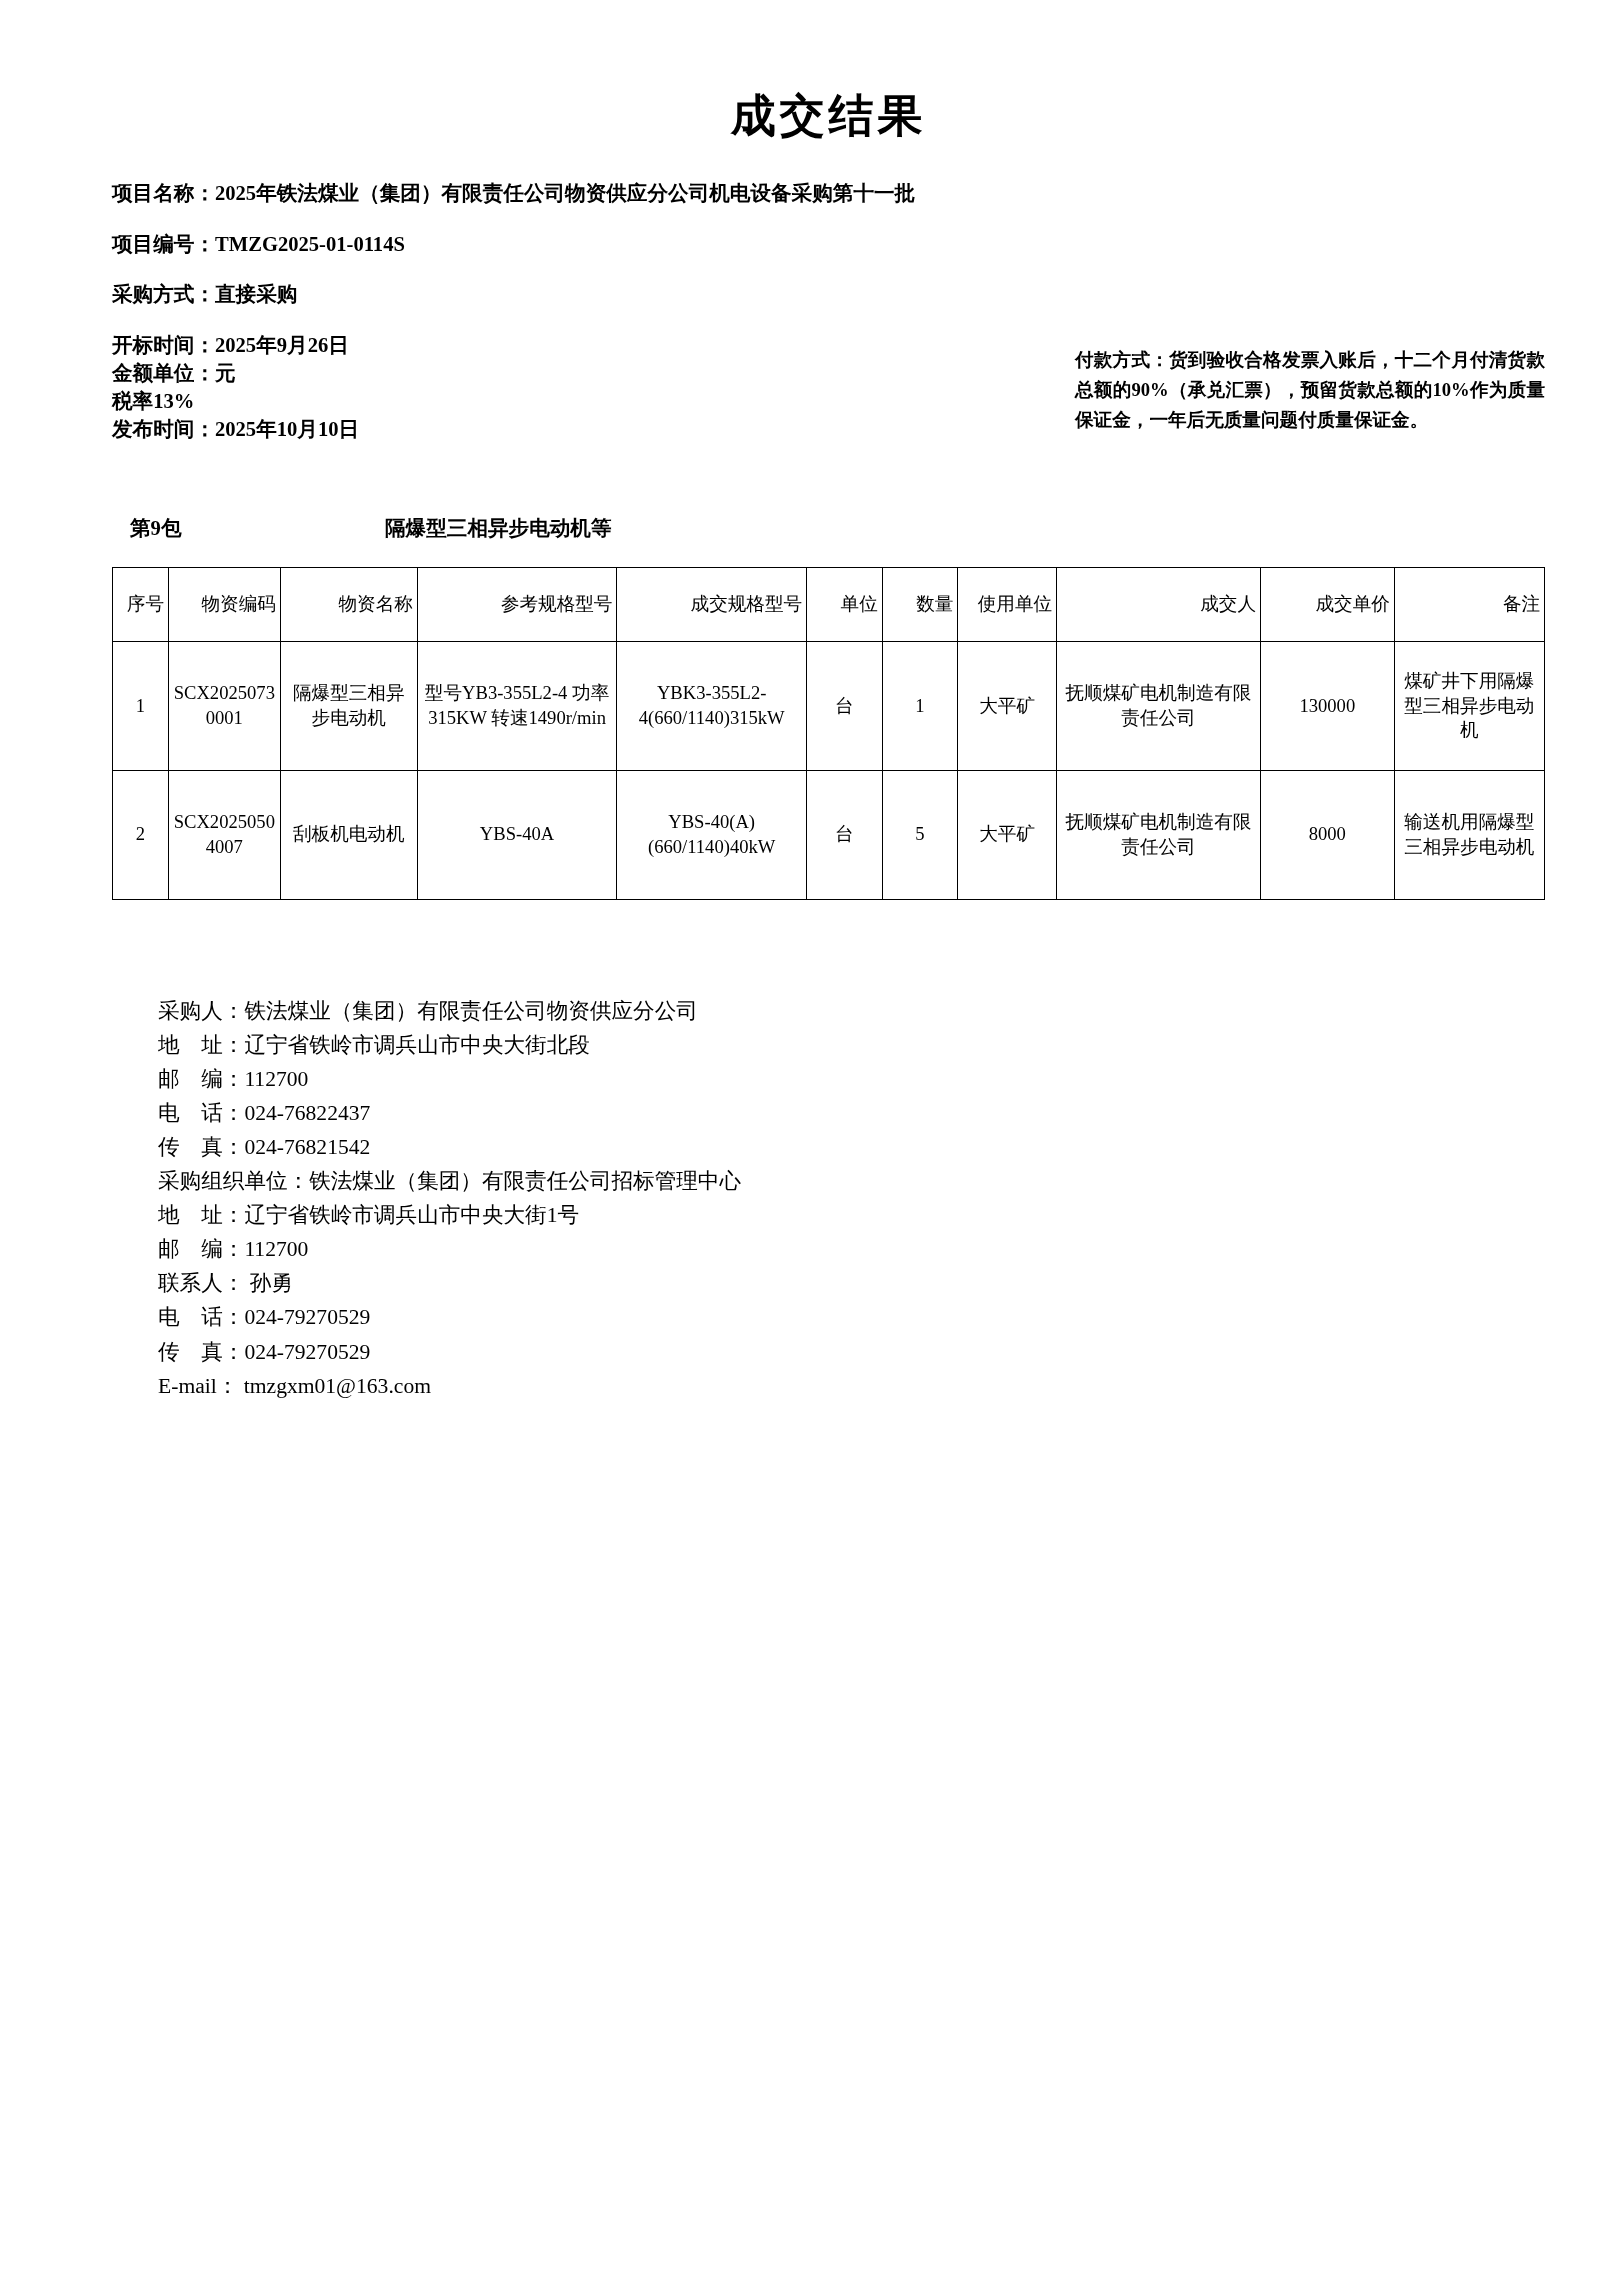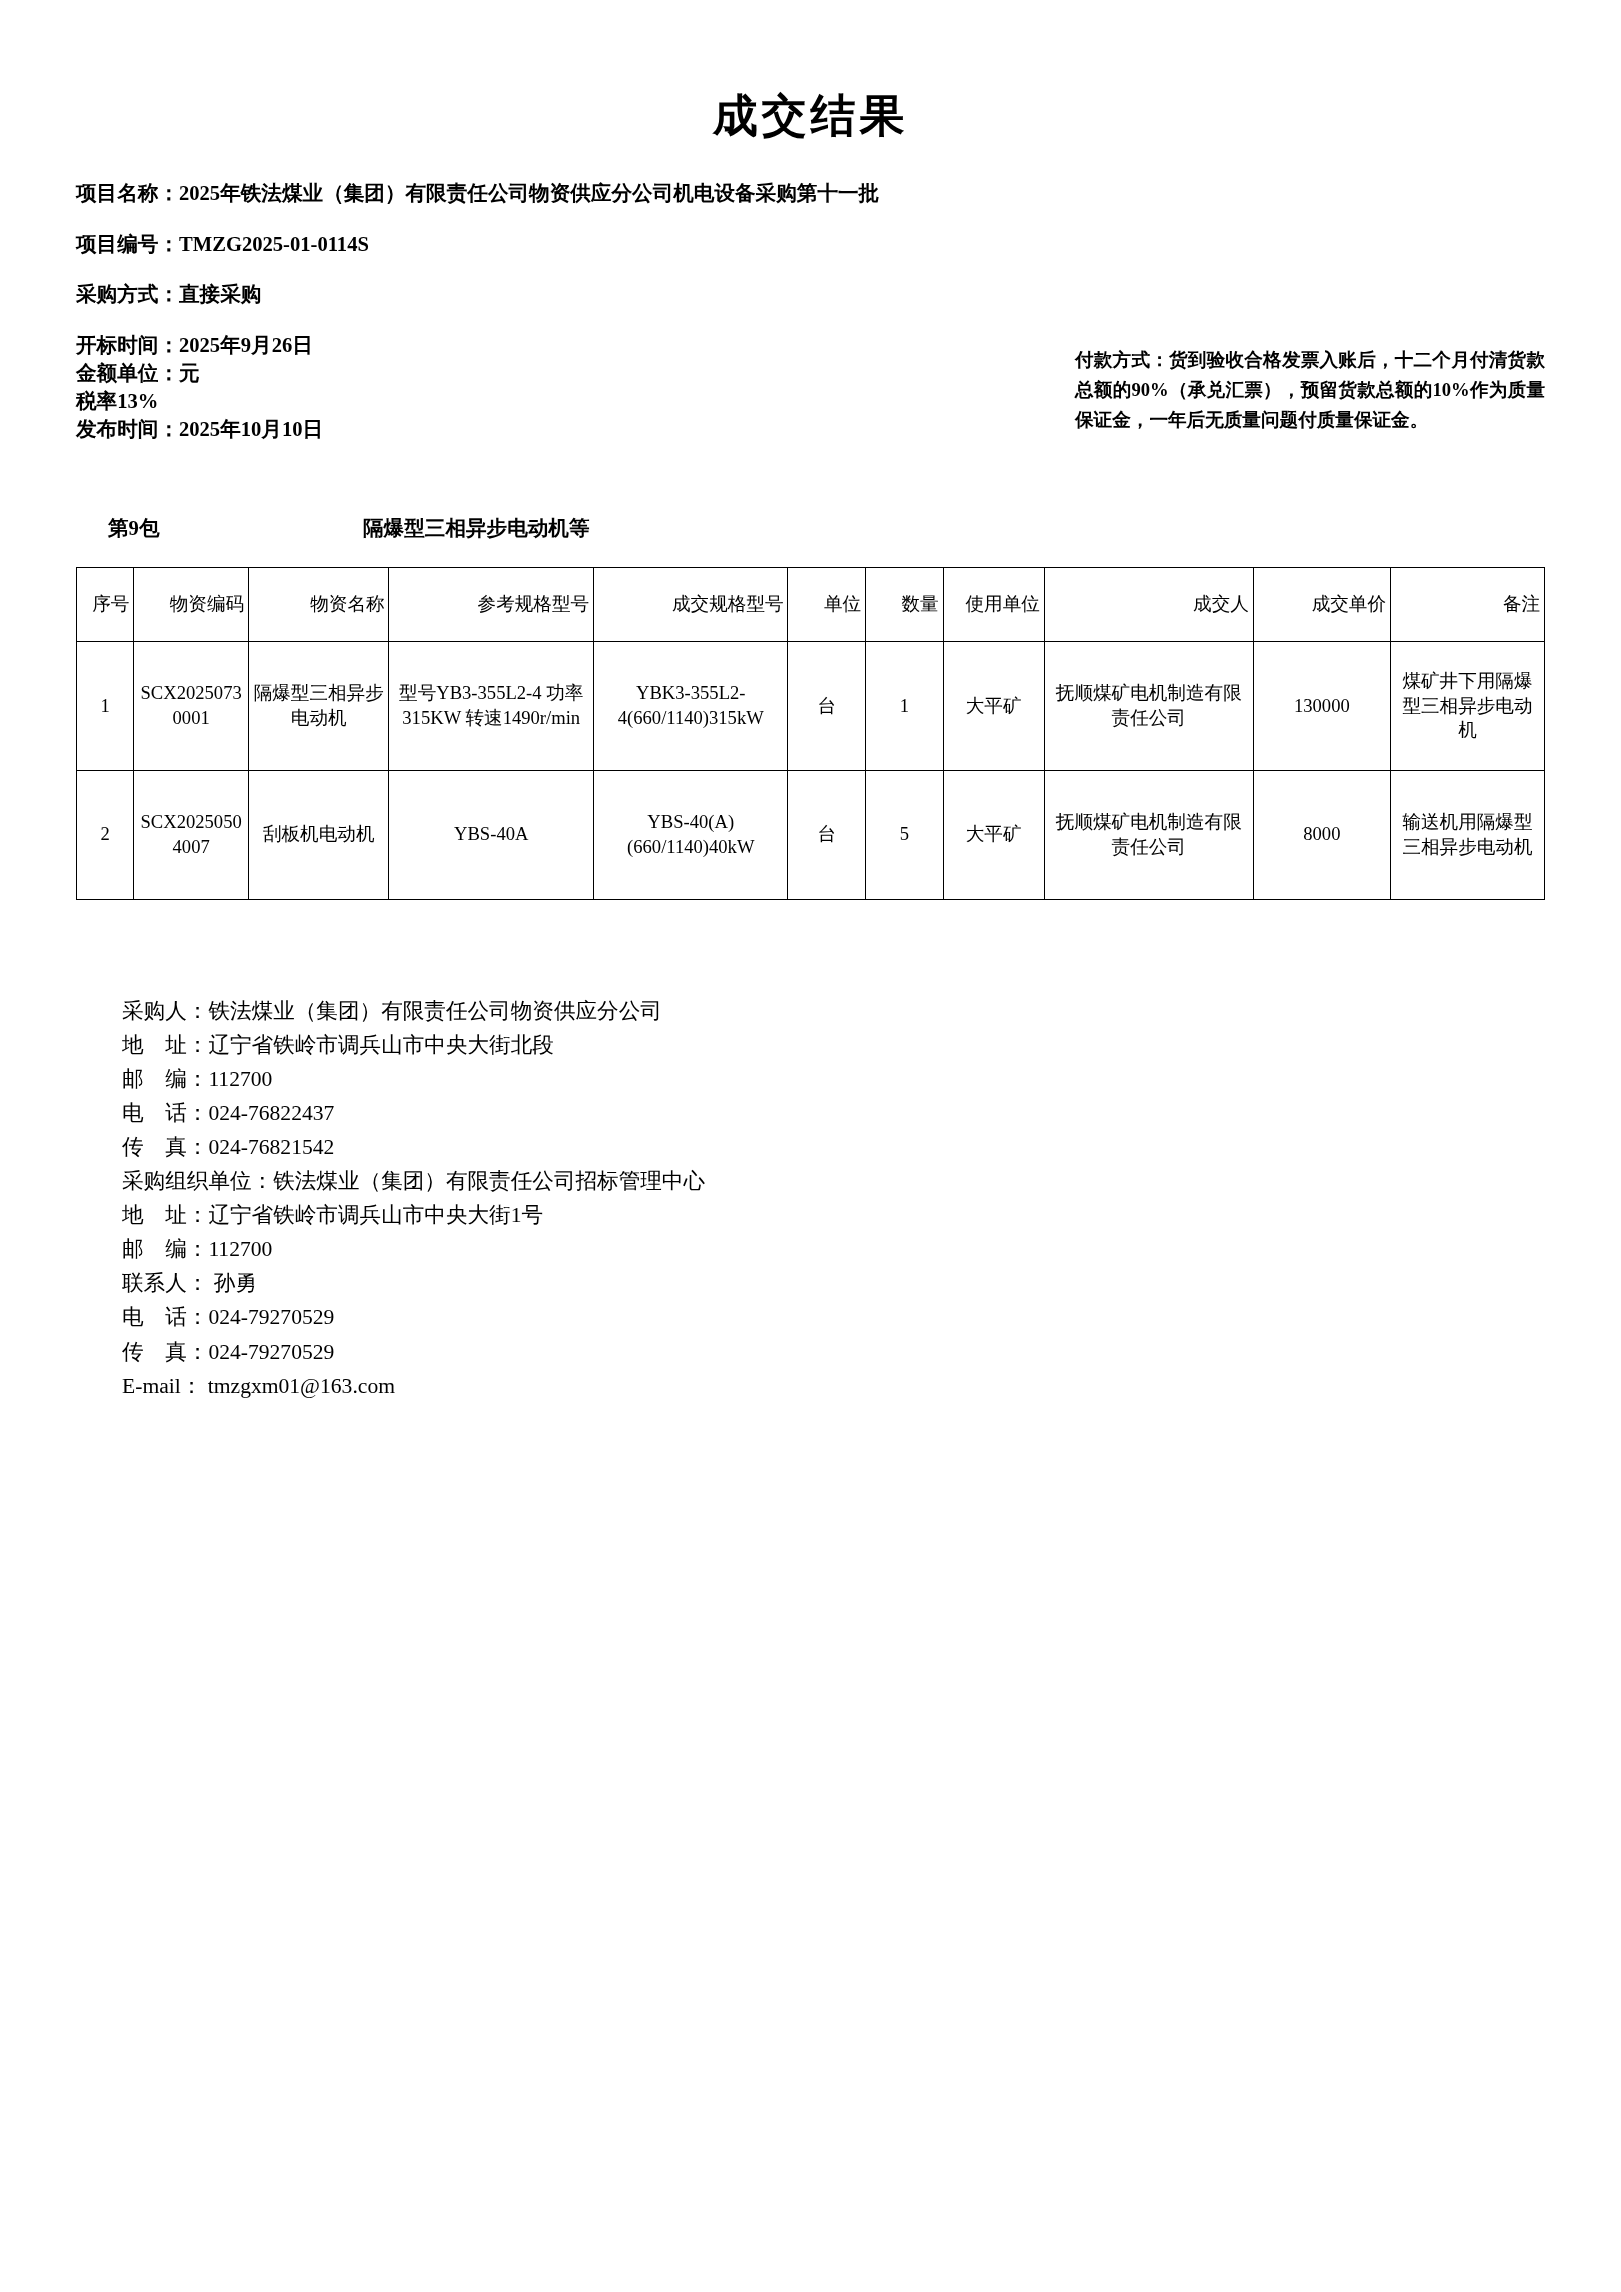--- a/index.html
+++ b/index.html
@@ -12,21 +12,21 @@
     height: 2293px;
     font-family: "Liberation Serif", "DejaVu Serif", serif;
     color: #000000;
     position: relative;
     overflow: hidden;
   }
   .page {
     width: 1621px;
     height: 2029px;
     box-sizing: border-box;
-    padding: 59px 76px 0 76px;
+    padding: 59px 76px 0 112px;
     position: relative;
   }
   .doc-title {
     text-align: center;
     font-size: 45px;
     font-weight: bold;
     letter-spacing: 3.9px;
     margin: 27.4px 0 33px 0;
     font-family: "Liberation Serif", "DejaVu Serif", serif;
   }
@@ -62,21 +62,21 @@
   }
   .pkg-row {
     display: flex;
     align-items: baseline;
     font-size: 20.6px;
     font-weight: bold;
     margin-top: 71px;
     margin-bottom: 25.5px;
   }
   .pkg-row .pkg-no {
-    margin-left: 32px;
+    margin-left: 18px;
     width: 255px;
   }
   .pkg-row .pkg-name {
     margin-left: 0px;
   }
 
   table.result {
     border-collapse: collapse;
     width: 100%;
     table-layout: fixed;

